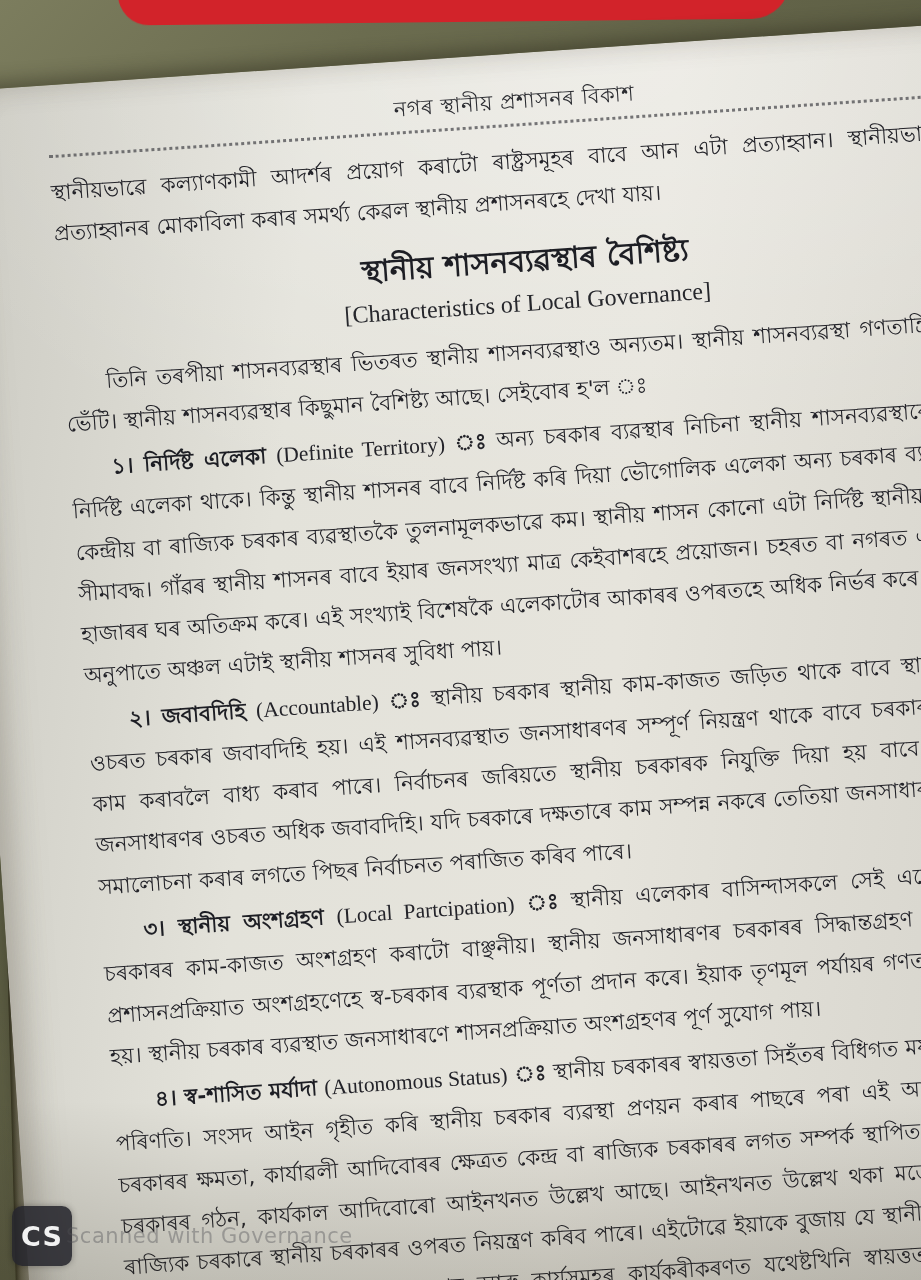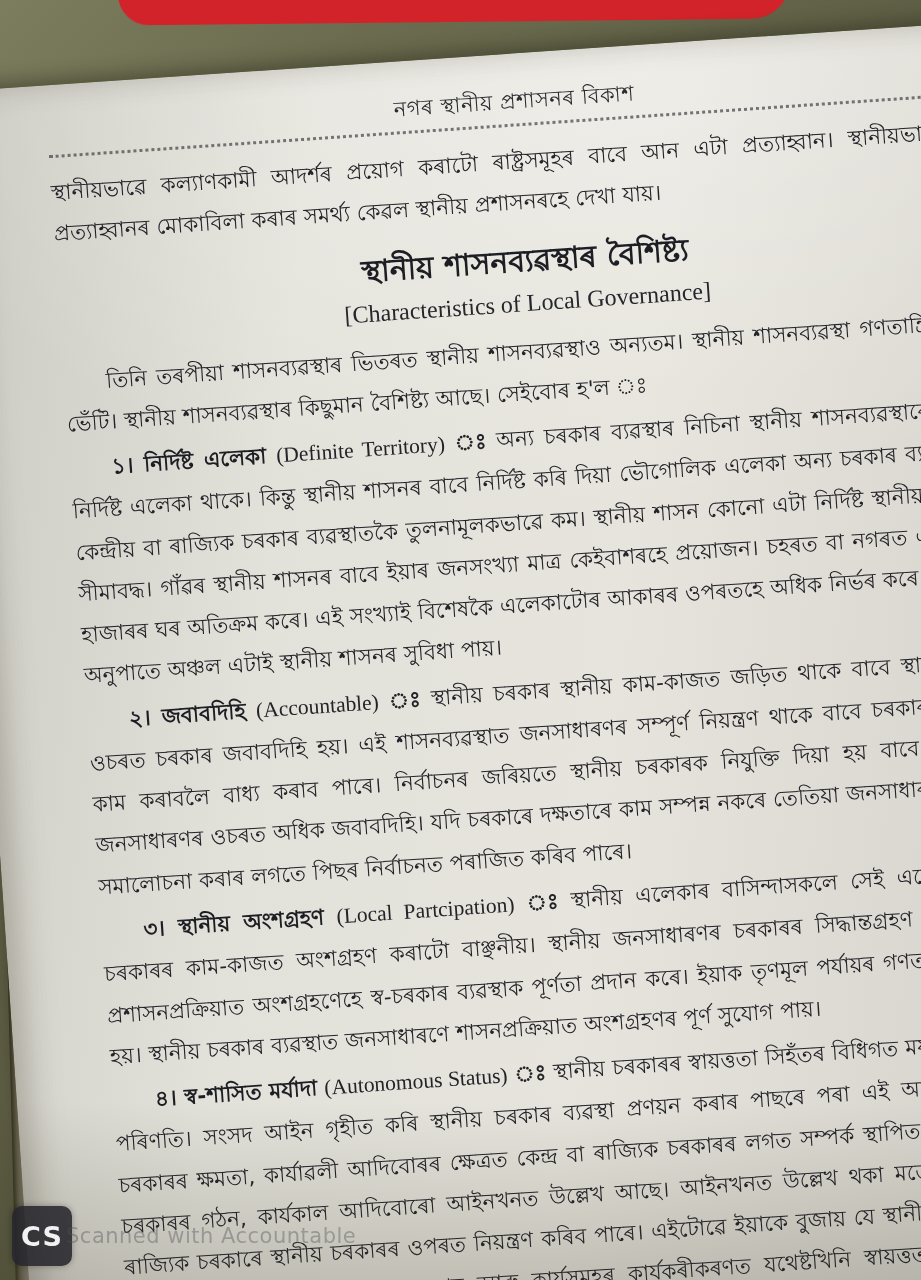--- a/index.html
+++ b/index.html
@@ -103,14 +103,14 @@
 
     <p class="indent"><span class="item-head">৪। স্ব-শাসিত মৰ্যাদা</span> <span class="eng">(Autonomous Status)</span> <span class="sep">ঃ</span> <span>স্থানীয় চৰকাৰৰ স্বায়ত্ততা সিহঁতৰ বিধিগত মৰ্যাদাৰ প্ৰাকৃতিক পৰিণতি। সংসদ আইন গৃহীত কৰি স্থানীয় চৰকাৰ ব্যৱস্থা প্ৰণয়ন কৰাৰ পাছৰে পৰা এই আইনখনে স্থানীয় চৰকাৰৰ ক্ষমতা, কাৰ্যাৱলী আদিবোৰৰ ক্ষেত্ৰত কেন্দ্ৰ বা ৰাজ্যিক চৰকাৰৰ লগত সম্পৰ্ক স্থাপিত কৰিছে। স্থানীয় চৰকাৰৰ গঠন, কাৰ্যকাল আদিবোৰো আইনখনত উল্লেখ আছে। আইনখনত উল্লেখ থকা মতেহে কেন্দ্ৰ আৰু ৰাজ্যিক চৰকাৰে স্থানীয় চৰকাৰৰ ওপৰত নিয়ন্ত্ৰণ কৰিব পাৰে। এইটোৱে ইয়াকে বুজায় যে স্থানীয় চৰকাৰে ইয়াৰ নিজস্ব পৰিধিৰ ক্ষেত্ৰত ক্ষমতা ব্যৱহাৰ আৰু কাৰ্যসমূহৰ কাৰ্যকৰীকৰণত যথেষ্টখিনি স্বায়ত্ততা লাভ কৰিছে। আইনখনত থকা বিধিসমূহ সংশোধন নোহোৱা পৰ্যন্ত স্থানীয় চৰকাৰে উক্ত স্বায়ত্ততাৰ মৰ্যাদা পাই থাকিব।</span></p>
 
   </div>
 </div>
 
 <div class="vignette"></div>
 
 <div class="watermark">
   <div class="wm-badge">CS</div>
-  <div class="wm-text">Scanned with Accountable</div>
+  <div class="wm-text">Scanned with Governance</div>
 </div>
 
 </body></html>

